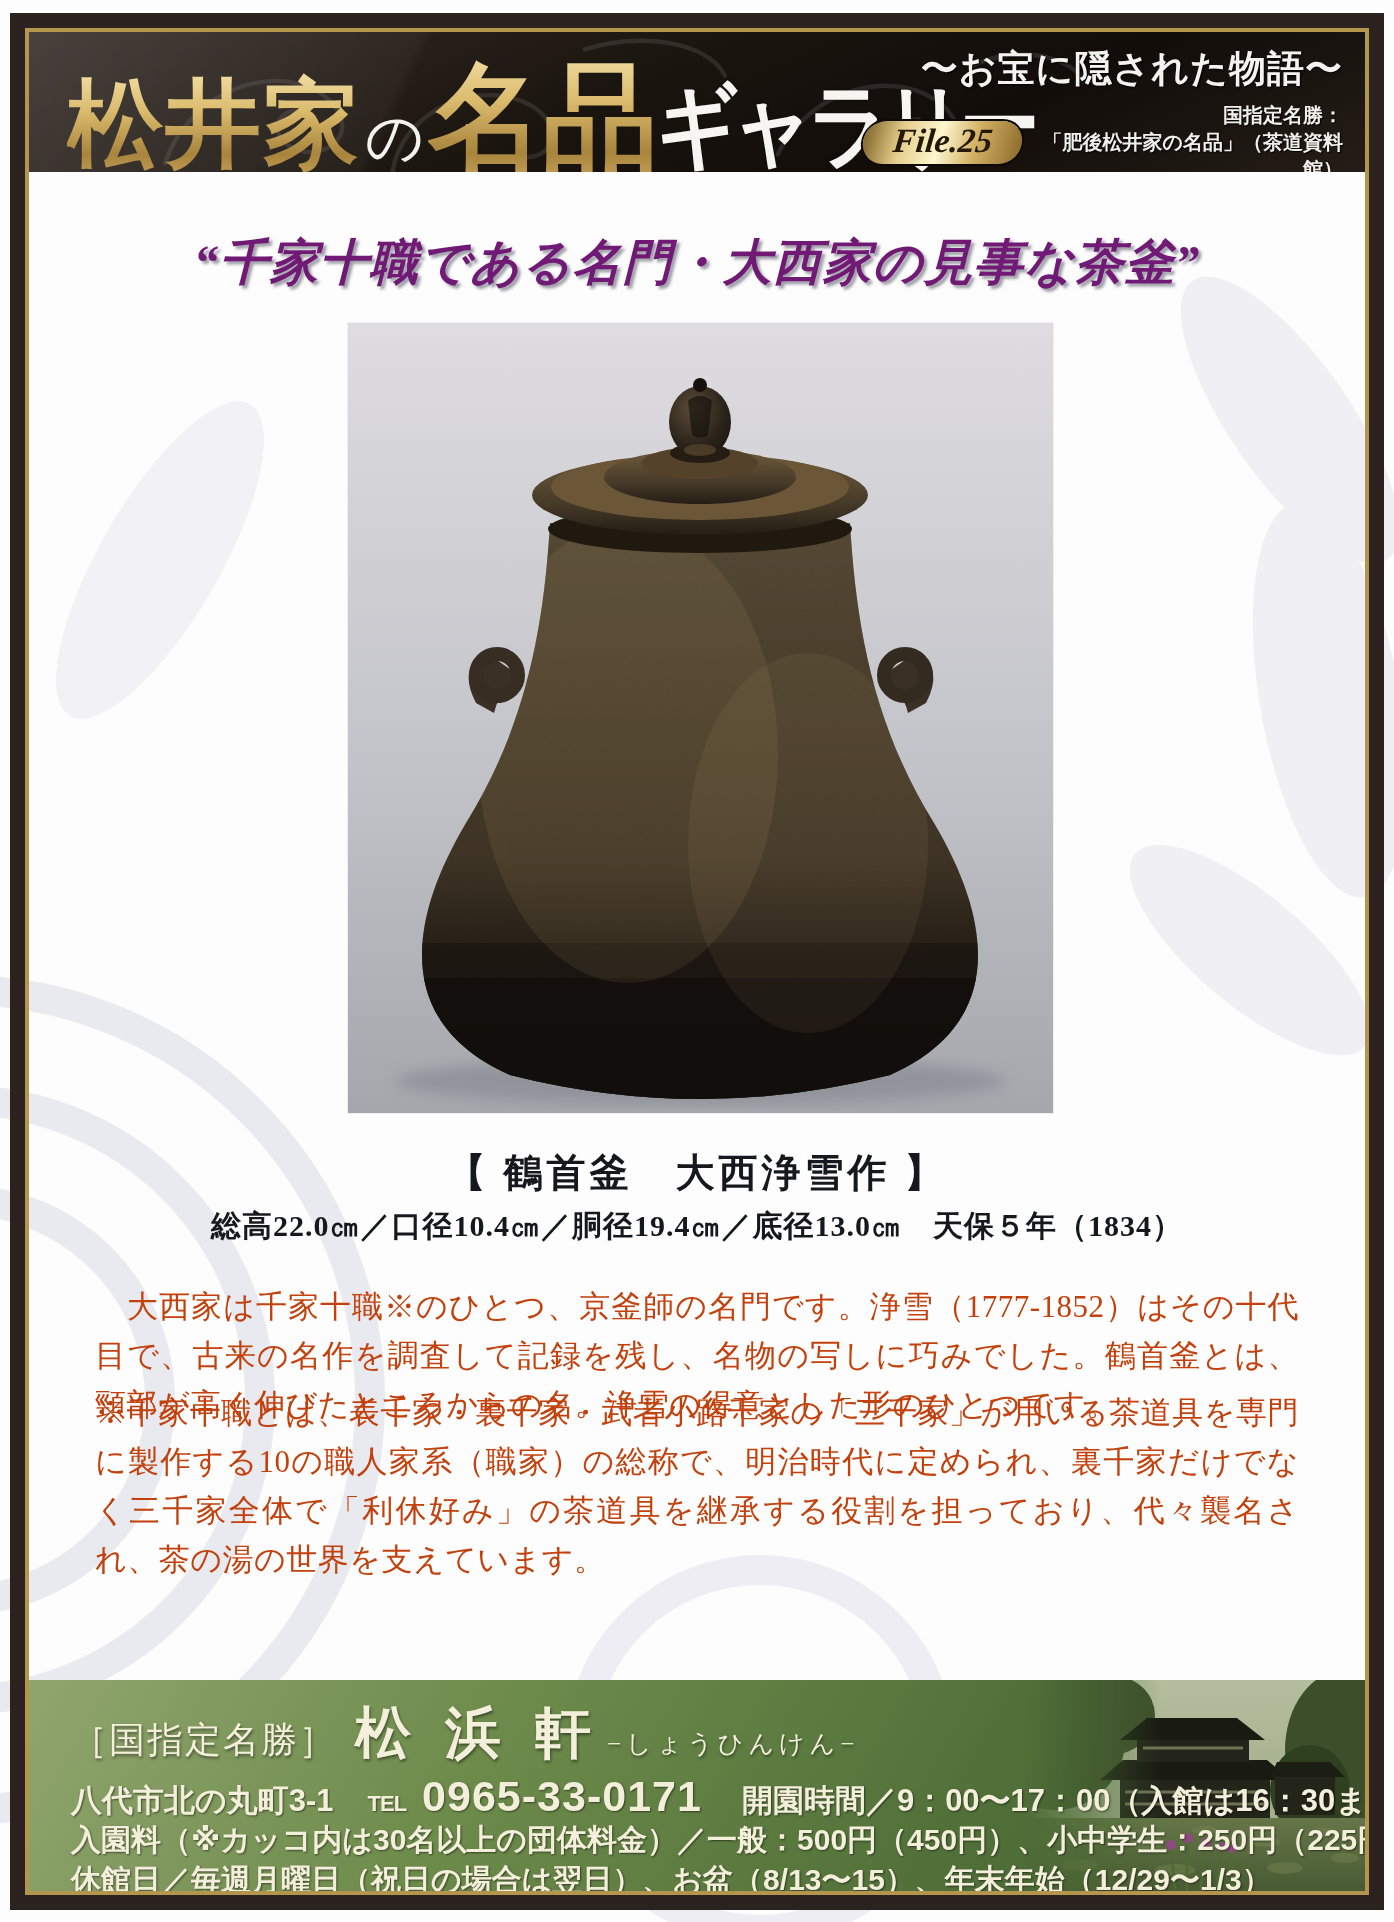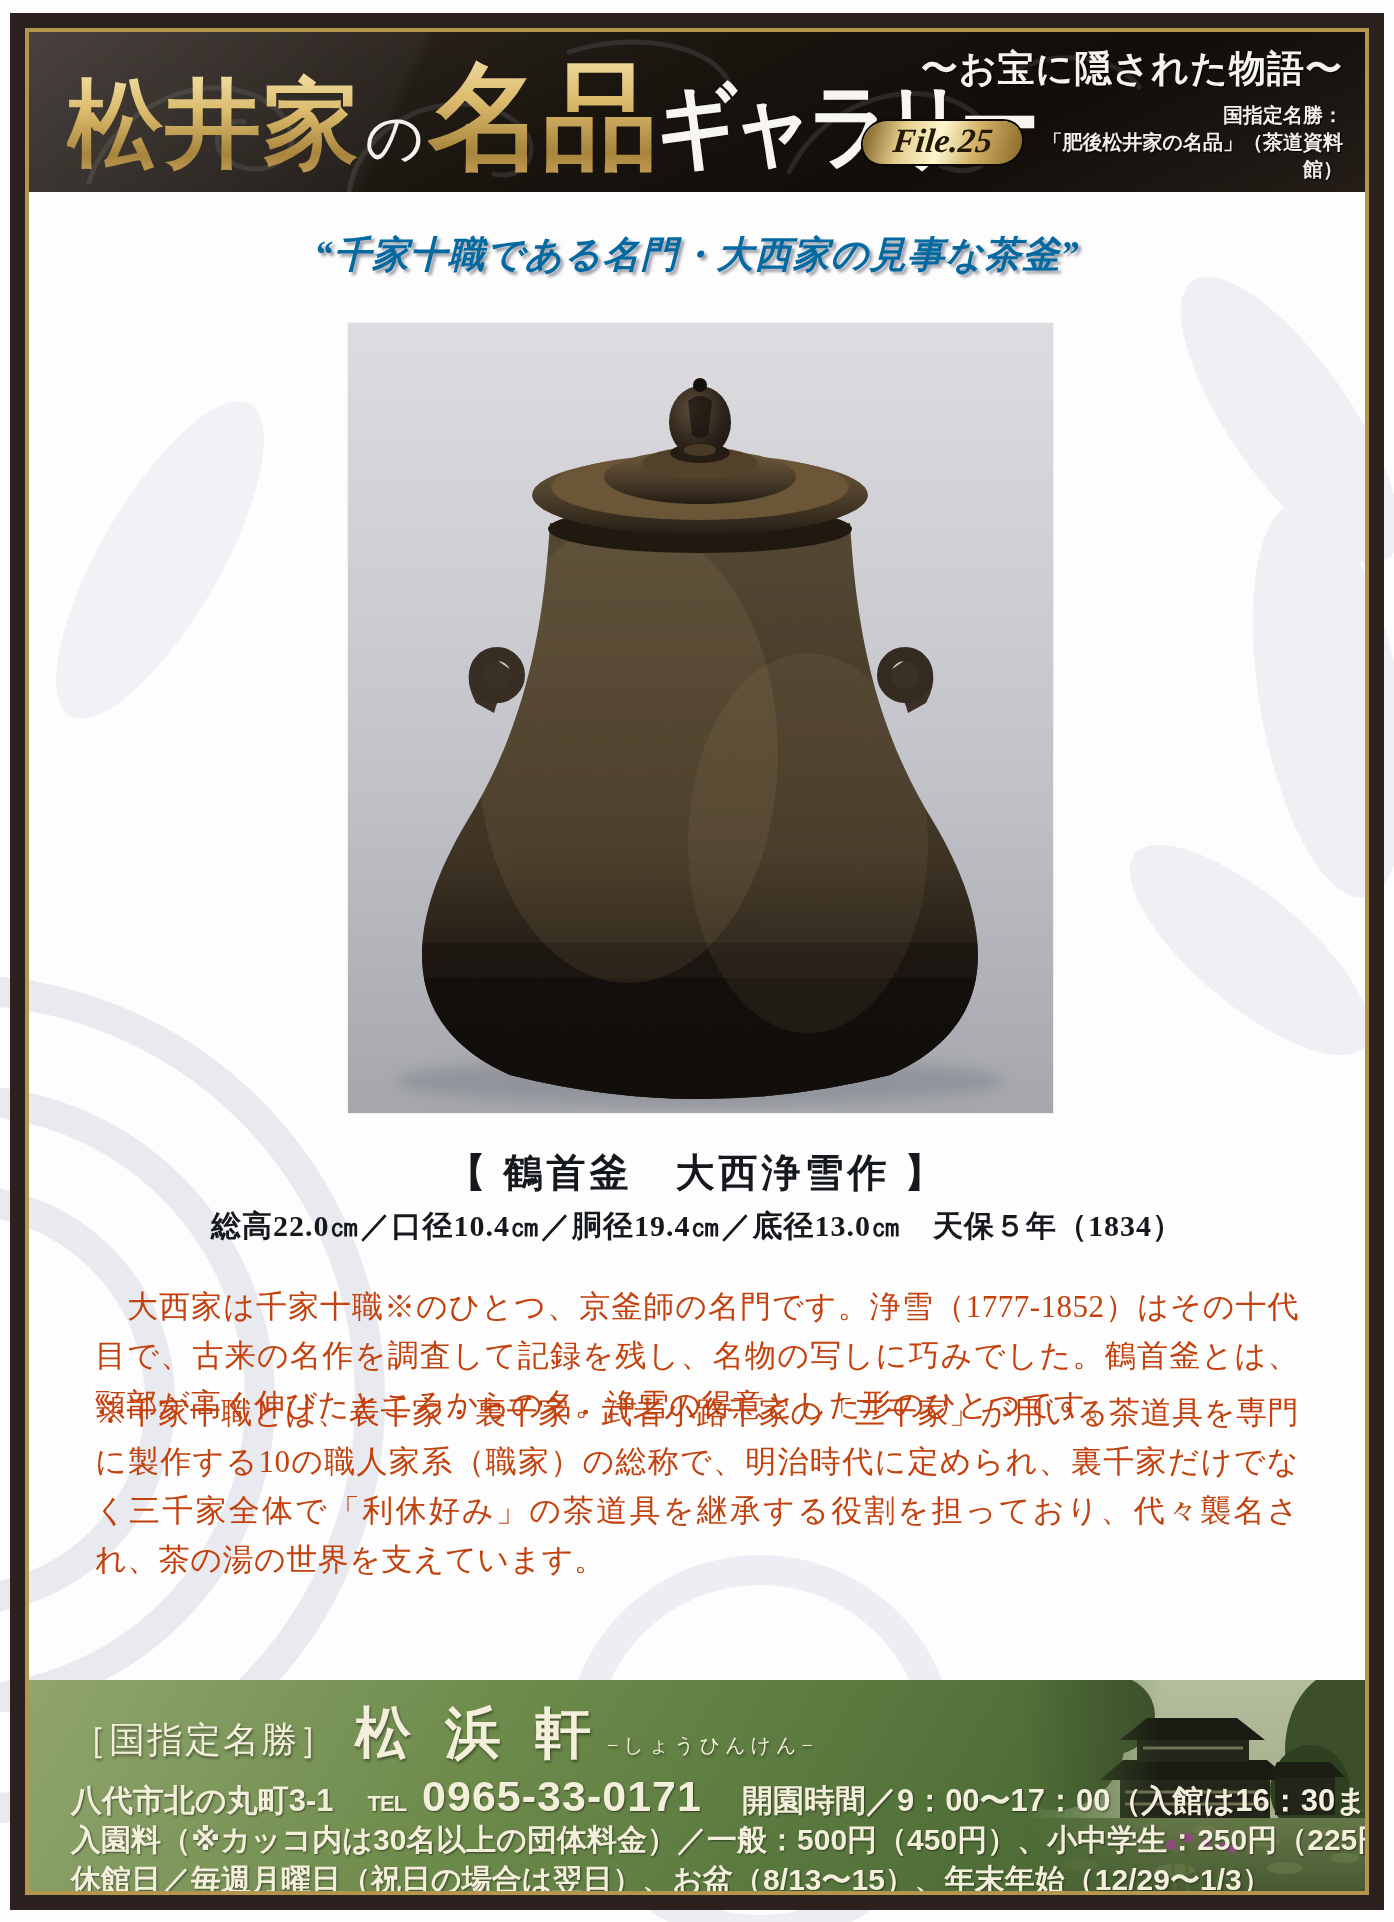--- a/index.html
+++ b/index.html
@@ -4,21 +4,21 @@
 <style>
   html,body{margin:0;padding:0;background:#ffffff;}
   .page{position:relative;width:1394px;height:1922px;background:#fdfdfe;overflow:hidden;
         font-family:"Liberation Serif","DejaVu Serif",serif;}
   
   .outer-frame{position:absolute;left:10px;top:13px;right:10px;bottom:12px;
         border:15px solid #2b2220;pointer-events:none;z-index:40;}
   .gold-frame{position:absolute;left:25px;top:28px;right:25px;bottom:27px;
         border:4px solid #b4954e;pointer-events:none;z-index:41;}
   
-  .header{position:absolute;left:29px;top:32px;width:1336px;height:160px;
+  .header{position:absolute;left:29px;top:32px;width:1336px;height:140px;
         background:linear-gradient(155deg,#342c27 0%,#1a140f 45%,#120d09 70%,#241d18 100%);
         overflow:hidden;z-index:10;}
   .header .sheen{position:absolute;left:0;top:0;width:100%;height:100%;
         background:linear-gradient(115deg,rgba(255,255,255,.10) 0%,rgba(255,255,255,.04) 28%,rgba(255,255,255,0) 29%);}
   .header-swirls{position:absolute;left:0;top:0;width:100%;height:100%;opacity:.8;}
   .title-row{position:absolute;left:38px;top:8px;display:flex;align-items:baseline;white-space:nowrap;}
   .gold-text{background:linear-gradient(180deg,#f6e7b2 0%,#dcbc6e 38%,#a8843c 72%,#d3b068 100%);
         -webkit-background-clip:text;background-clip:text;color:transparent;}
   .t-matsui{font-size:96px;font-weight:bold;letter-spacing:2px;}
   .t-no{font-size:58px;color:#f4f2ee;margin:0 4px;}
@@ -33,21 +33,21 @@
   .file-badge{display:inline-block;padding:1px 30px 4px 30px;border-radius:40px;
         background:linear-gradient(100deg,#7c5f26 0%,#e6cf8e 25%,#fdf6cf 48%,#d3b266 70%,#8a6a2a 100%);
         color:#241806;font-size:34px;font-style:italic;font-weight:bold;
         font-family:"Liberation Serif",serif;transform:skewX(-6deg);
         box-shadow:0 0 0 2px #0c0906;}
   .reference{color:#f1efe9;font-size:20px;line-height:1.35;font-weight:bold;text-shadow:1px 1px 1px #000;}
   .reference span{display:block;}
   
   .watermarks{position:absolute;left:0;top:0;width:100%;height:100%;z-index:1;pointer-events:none;}
   .headline{position:absolute;left:0;top:230px;width:100%;text-align:center;z-index:10;
-        font-size:37px;font-weight:bold;color:#0369a1;letter-spacing:1px;font-style:italic;
+        font-size:49px;font-weight:bold;color:#701a75;letter-spacing:1px;font-style:italic;
         text-shadow:3px 3px 3px rgba(40,40,60,.45);}
   .photo{position:absolute;left:348px;top:323px;width:705px;height:790px;z-index:10;
         box-shadow:0 0 0 1px rgba(0,0,0,.05);}
   .caption{position:absolute;left:0;top:1146px;width:100%;text-align:center;z-index:10;
         font-size:39px;font-weight:bold;color:#15181c;letter-spacing:4px;}
   .dims{position:absolute;left:0;top:1206px;width:100%;text-align:center;z-index:10;
         font-size:30px;font-weight:bold;color:#15181c;letter-spacing:1px;}
   .para{position:absolute;left:95px;width:1204px;z-index:10;font-size:31px;color:#c2410c;
         line-height:49px;text-align:justify;letter-spacing:.5px;}
   .para1{top:1282px;}
@@ -56,21 +56,21 @@
   .footer{position:absolute;left:29px;top:1680px;width:1336px;height:211px;z-index:10;
         background:linear-gradient(120deg,#90a56e 0%,#6c8a4a 35%,#517039 70%,#3f5c2d 100%);
         overflow:hidden;color:#f4efdb;}
   .footer-photo{position:absolute;right:0;top:0;width:340px;height:211px;
         -webkit-mask-image:linear-gradient(to left,#000 60%,transparent 100%);
         mask-image:linear-gradient(to left,#000 60%,transparent 100%);}
   .f-line1{position:absolute;left:42px;top:16px;display:flex;align-items:baseline;white-space:nowrap;
         text-shadow:1px 2px 3px rgba(0,0,0,.45);}
   .f-designation{font-size:36px;letter-spacing:2px;}
   .f-name{font-size:56px;font-weight:bold;letter-spacing:10px;margin-left:18px;}
-  .f-reading{font-size:20px;letter-spacing:5px;margin-left:6px;}
+  .f-reading{font-size:25px;letter-spacing:5px;margin-left:6px;}
   .f-gothic{font-family:"Liberation Sans","DejaVu Sans",sans-serif;font-weight:bold;
         text-shadow:1px 1px 2px rgba(0,0,0,.5);white-space:nowrap;}
   .f-line2{position:absolute;left:42px;top:92px;display:flex;align-items:baseline;}
   .f-address{font-size:31px;}
   .f-tel-label{font-size:22px;margin-left:34px;letter-spacing:-1px;}
   .f-tel{font-size:43px;margin-left:16px;letter-spacing:1px;}
   .f-hours{font-size:31px;margin-left:40px;}
   .f-line3{position:absolute;left:42px;top:140px;font-size:30px;}
   .f-line4{position:absolute;left:42px;top:180px;font-size:30px;}
 </style>

